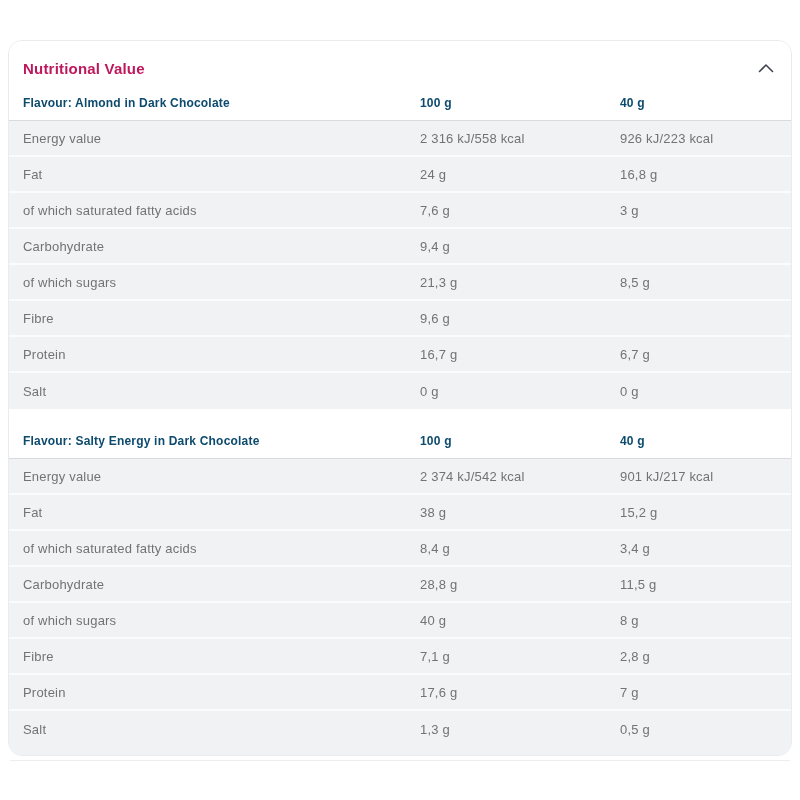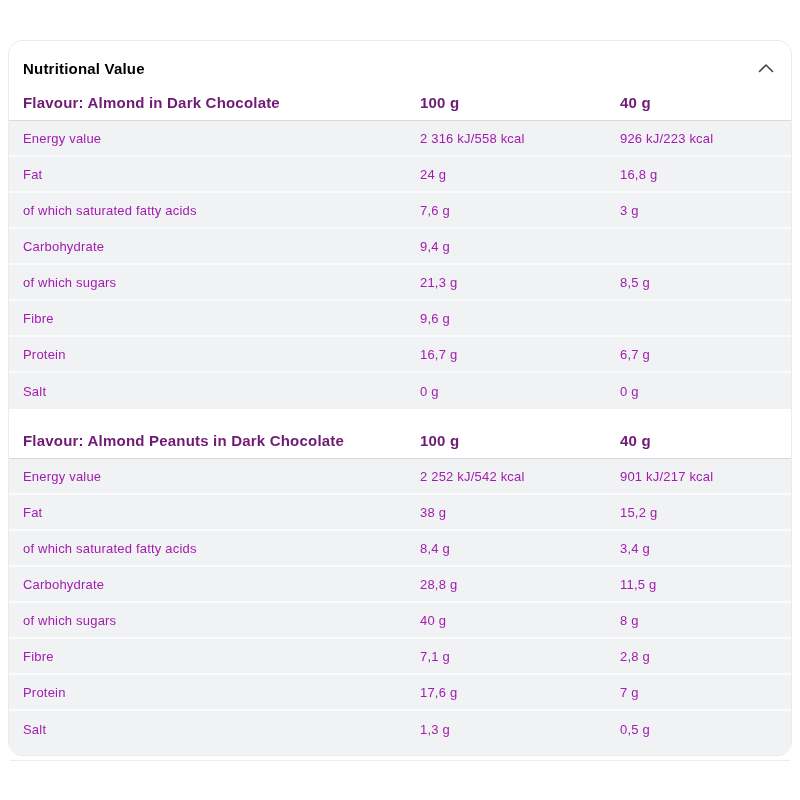--- a/index.html
+++ b/index.html
@@ -12,37 +12,37 @@
     background:#ffffff; border:1px solid #ebebee; border-radius:14px;
     overflow:hidden;
   }
 
   .card-header {
     height:44px; padding:10px 16px 0 14px;
     display:flex; align-items:center; justify-content:space-between;
     cursor:pointer; background:#ffffff;
   }
   .panel-title {
-    font-size:15px; font-weight:700; color:#000000; letter-spacing:0.2px;
+    font-size:15px; font-weight:700; color:#be185d; letter-spacing:0.2px;
   }
   .chev { width:18px; height:18px; display:flex; align-items:center; justify-content:center; }
 
   .ntable { margin-top:0; }
   .ntable + .ntable { margin-top:14px; }
 
   .t-row {
     display:grid; grid-template-columns:397px 200px 1fr;
     align-items:center; height:36px; padding-left:14px;
   }
   .t-head {
     background:#ffffff; border-bottom:1px solid #d9dadf;
-    font-size:15px; font-weight:700; color:#701a75; letter-spacing:0.2px;
+    font-size:12px; font-weight:700; color:#0c4a6e; letter-spacing:0.2px;
   }
   .d-row {
-    background:#f1f2f4; font-size:13px; color:#a21caf; letter-spacing:0.2px;
+    background:#f1f2f4; font-size:13px; color:#737373; letter-spacing:0.2px;
   }
   .d-row:not(:last-child) { border-bottom:2px solid #fafbfd; }
   .ntable:last-child::after { content:""; display:block; height:8px; background:#f1f2f4; }
 
   .cell { white-space:nowrap; overflow:hidden; }
 
   .bottom-divider {
     position:absolute; left:10px; right:10px; top:760px; height:1px;
     background:#ededf0;
   }
@@ -103,27 +103,27 @@
             <span class="cell">6,7 g</span>
           </div>
           <div class="t-row d-row">
             <span class="cell">Salt</span>
             <span class="cell">0 g</span>
             <span class="cell">0 g</span>
           </div>
         </div>
         <div class="ntable">
           <div class="t-row t-head">
-            <span class="cell">Flavour: Almond Peanuts in Dark Chocolate</span>
+            <span class="cell">Flavour: Salty Energy in Dark Chocolate</span>
             <span class="cell">100 g</span>
             <span class="cell">40 g</span>
           </div>
           <div class="t-row d-row">
             <span class="cell">Energy value</span>
-            <span class="cell">2 252 kJ/542 kcal</span>
+            <span class="cell">2 374 kJ/542 kcal</span>
             <span class="cell">901 kJ/217 kcal</span>
           </div>
           <div class="t-row d-row">
             <span class="cell">Fat</span>
             <span class="cell">38 g</span>
             <span class="cell">15,2 g</span>
           </div>
           <div class="t-row d-row">
             <span class="cell">of which saturated fatty acids</span>
             <span class="cell">8,4 g</span>

